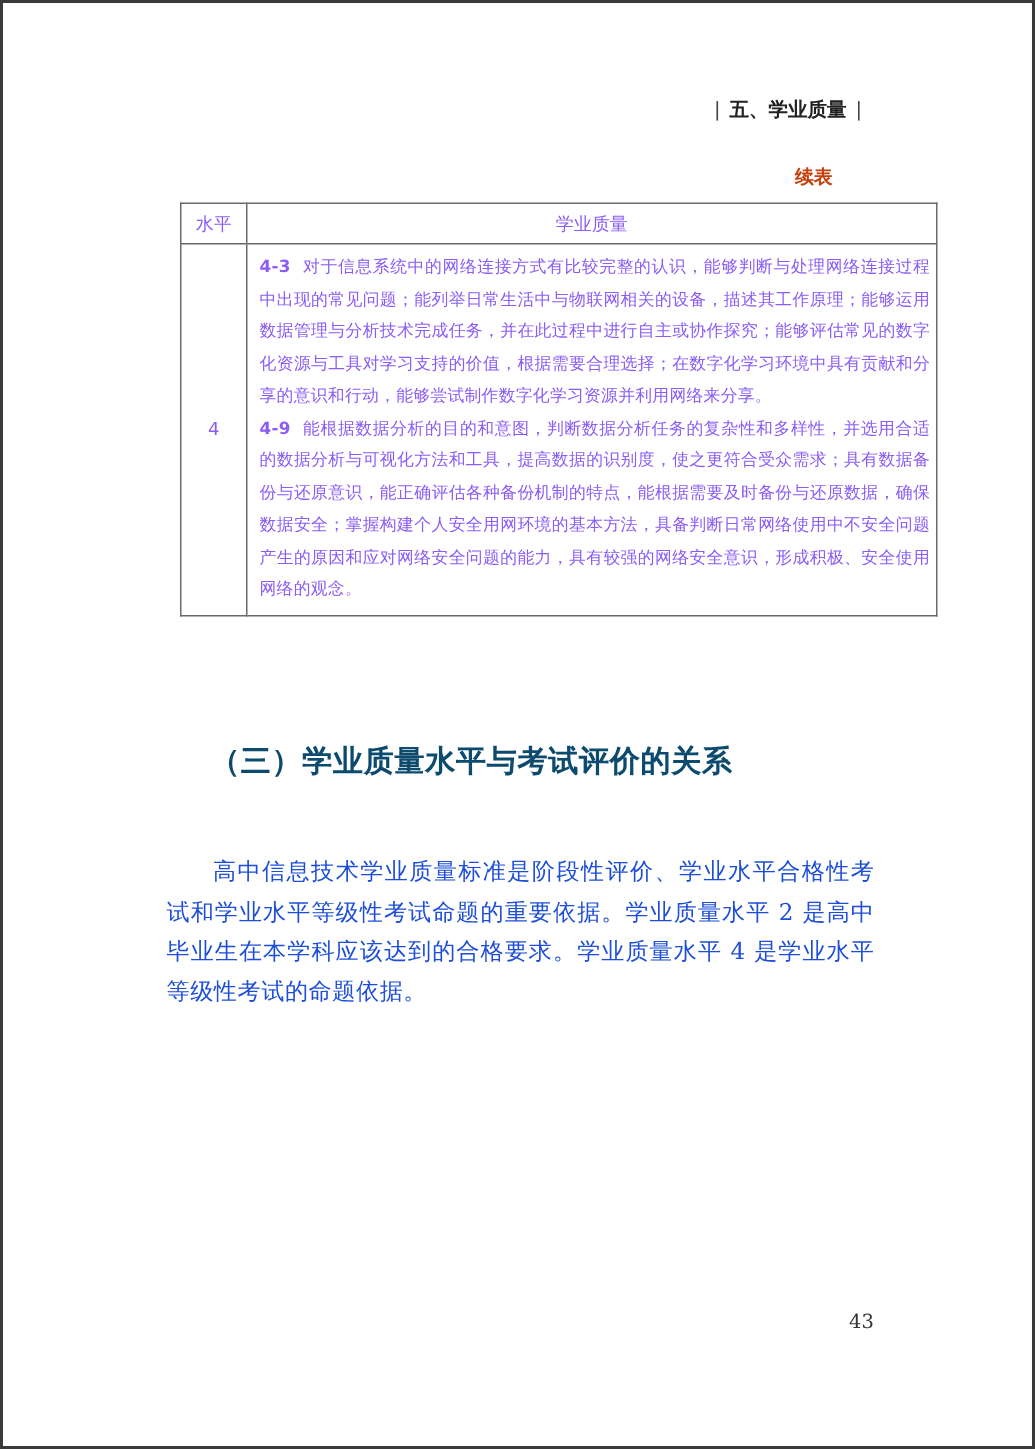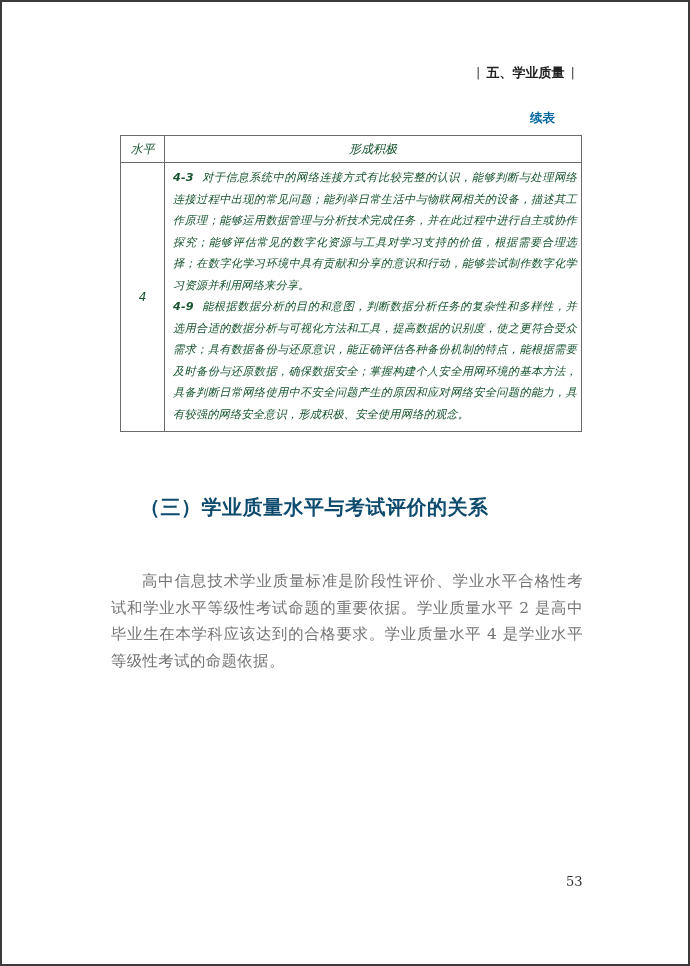--- a/index.html
+++ b/index.html
@@ -3,62 +3,62 @@
 <meta charset="utf-8">
 <style>
   html, body { margin:0; padding:0; }
   body { width:690px; height:966px; background:#fff; position:relative; overflow:hidden;
          font-family:"DejaVu Serif","Liberation Serif",serif; color:#2a2a2a; }
   .page { position:absolute; left:0; top:0; width:686px; height:962px;
           border:2px solid #3a3a3a; border-right-width:3px; border-bottom-width:3px; box-sizing:content-box; }
   .running-head { position:absolute; top:64px; left:470px; font-size:13px; font-weight:bold; color:#222;
                   font-family:"DejaVu Sans","Liberation Sans",sans-serif; white-space:nowrap;text-align:center; }
   .running-head .bar { font-weight:normal; color:#444; margin:0 6px; }
-  .cont-label { position:absolute; top:110px; left:530px; font-size:12.5px; font-weight:bold; color:#0369a1;
+  .cont-label { position:absolute; top:110px; left:530px; font-size:12.5px; font-weight:bold; color:#c2410c;
                 font-family:"DejaVu Sans","Liberation Sans",sans-serif; }
-  table.qt { position:absolute; left:120px; top:135px; width:462px; border-collapse:collapse;
-             font-family:"DejaVu Sans","Liberation Sans",sans-serif; color:#14532d;font-style:italic; }
+  table.qt { position:absolute; left:120px; top:135px; width:505px; border-collapse:collapse;
+             font-family:"DejaVu Sans","Liberation Sans",sans-serif; color:#8b5cf6; }
   table.qt th, table.qt td { border:1.5px solid #6a6a6a; }
   table.qt th { font-weight:normal; font-size:12px; height:26px; padding:0; }
   table.qt th.c1 { width:43px; }
   table.qt td.lvl { text-align:center; vertical-align:middle; font-size:12px; }
   table.qt td.desc { padding:4px 4px 6px 8px; font-size:11.2px; line-height:21.5px; letter-spacing:0.2px; text-align:justify;margin-left:20px; }
   .code { font-weight:bold; margin-right:8px; }
   .sec-title { position:absolute; top:494px; left:140px; font-size:20px; font-weight:bold; color:#0c4a6e;
                font-family:"DejaVu Serif","Liberation Serif",serif; letter-spacing:0.5px; white-space:nowrap; }
   .para { position:absolute; top:553px; left:111px; width:472px; font-size:15.4px; line-height:26.5px;
-          color:#737373; text-indent:31px; text-align:justify; letter-spacing:0.4px; }
+          color:#1d4ed8; text-indent:31px; text-align:justify; letter-spacing:0.4px; }
   .folio { position:absolute; top:874px; left:566px; font-size:13px; color:#333; }
 </style>
 </head>
 <body>
 
 <div class="page"></div>
 
 <div class="running-head">
   <span class="bar">|</span><span>五、学业质量</span><span class="bar">|</span>
 </div>
 
 <div class="cont-label">续表</div>
 
 <table class="qt">
   <thead>
     <tr>
       <th class="c1">水平</th>
-      <th>形成积极</th>
+      <th>学业质量</th>
     </tr>
   </thead>
   <tbody>
     <tr>
       <td class="lvl">4</td>
       <td class="desc">
         <div><span class="code">4-3</span><span>对于信息系统中的网络连接方式有比较完整的认识，能够判断与处理网络连接过程中出现的常见问题；能列举日常生活中与物联网相关的设备，描述其工作原理；能够运用数据管理与分析技术完成任务，并在此过程中进行自主或协作探究；能够评估常见的数字化资源与工具对学习支持的价值，根据需要合理选择；在数字化学习环境中具有贡献和分享的意识和行动，能够尝试制作数字化学习资源并利用网络来分享。</span></div>
         <div><span class="code">4-9</span><span>能根据数据分析的目的和意图，判断数据分析任务的复杂性和多样性，并选用合适的数据分析与可视化方法和工具，提高数据的识别度，使之更符合受众需求；具有数据备份与还原意识，能正确评估各种备份机制的特点，能根据需要及时备份与还原数据，确保数据安全；掌握构建个人安全用网环境的基本方法，具备判断日常网络使用中不安全问题产生的原因和应对网络安全问题的能力，具有较强的网络安全意识，形成积极、安全使用网络的观念。</span></div>
       </td>
     </tr>
   </tbody>
 </table>
 
 <div class="sec-title">（三）学业质量水平与考试评价的关系</div>
 
 <p class="para">高中信息技术学业质量标准是阶段性评价、学业水平合格性考试和学业水平等级性考试命题的重要依据。学业质量水平 2 是高中毕业生在本学科应该达到的合格要求。学业质量水平 4 是学业水平等级性考试的命题依据。</p>
 
-<div class="folio">53</div>
+<div class="folio">43</div>
 
 </body></html>

